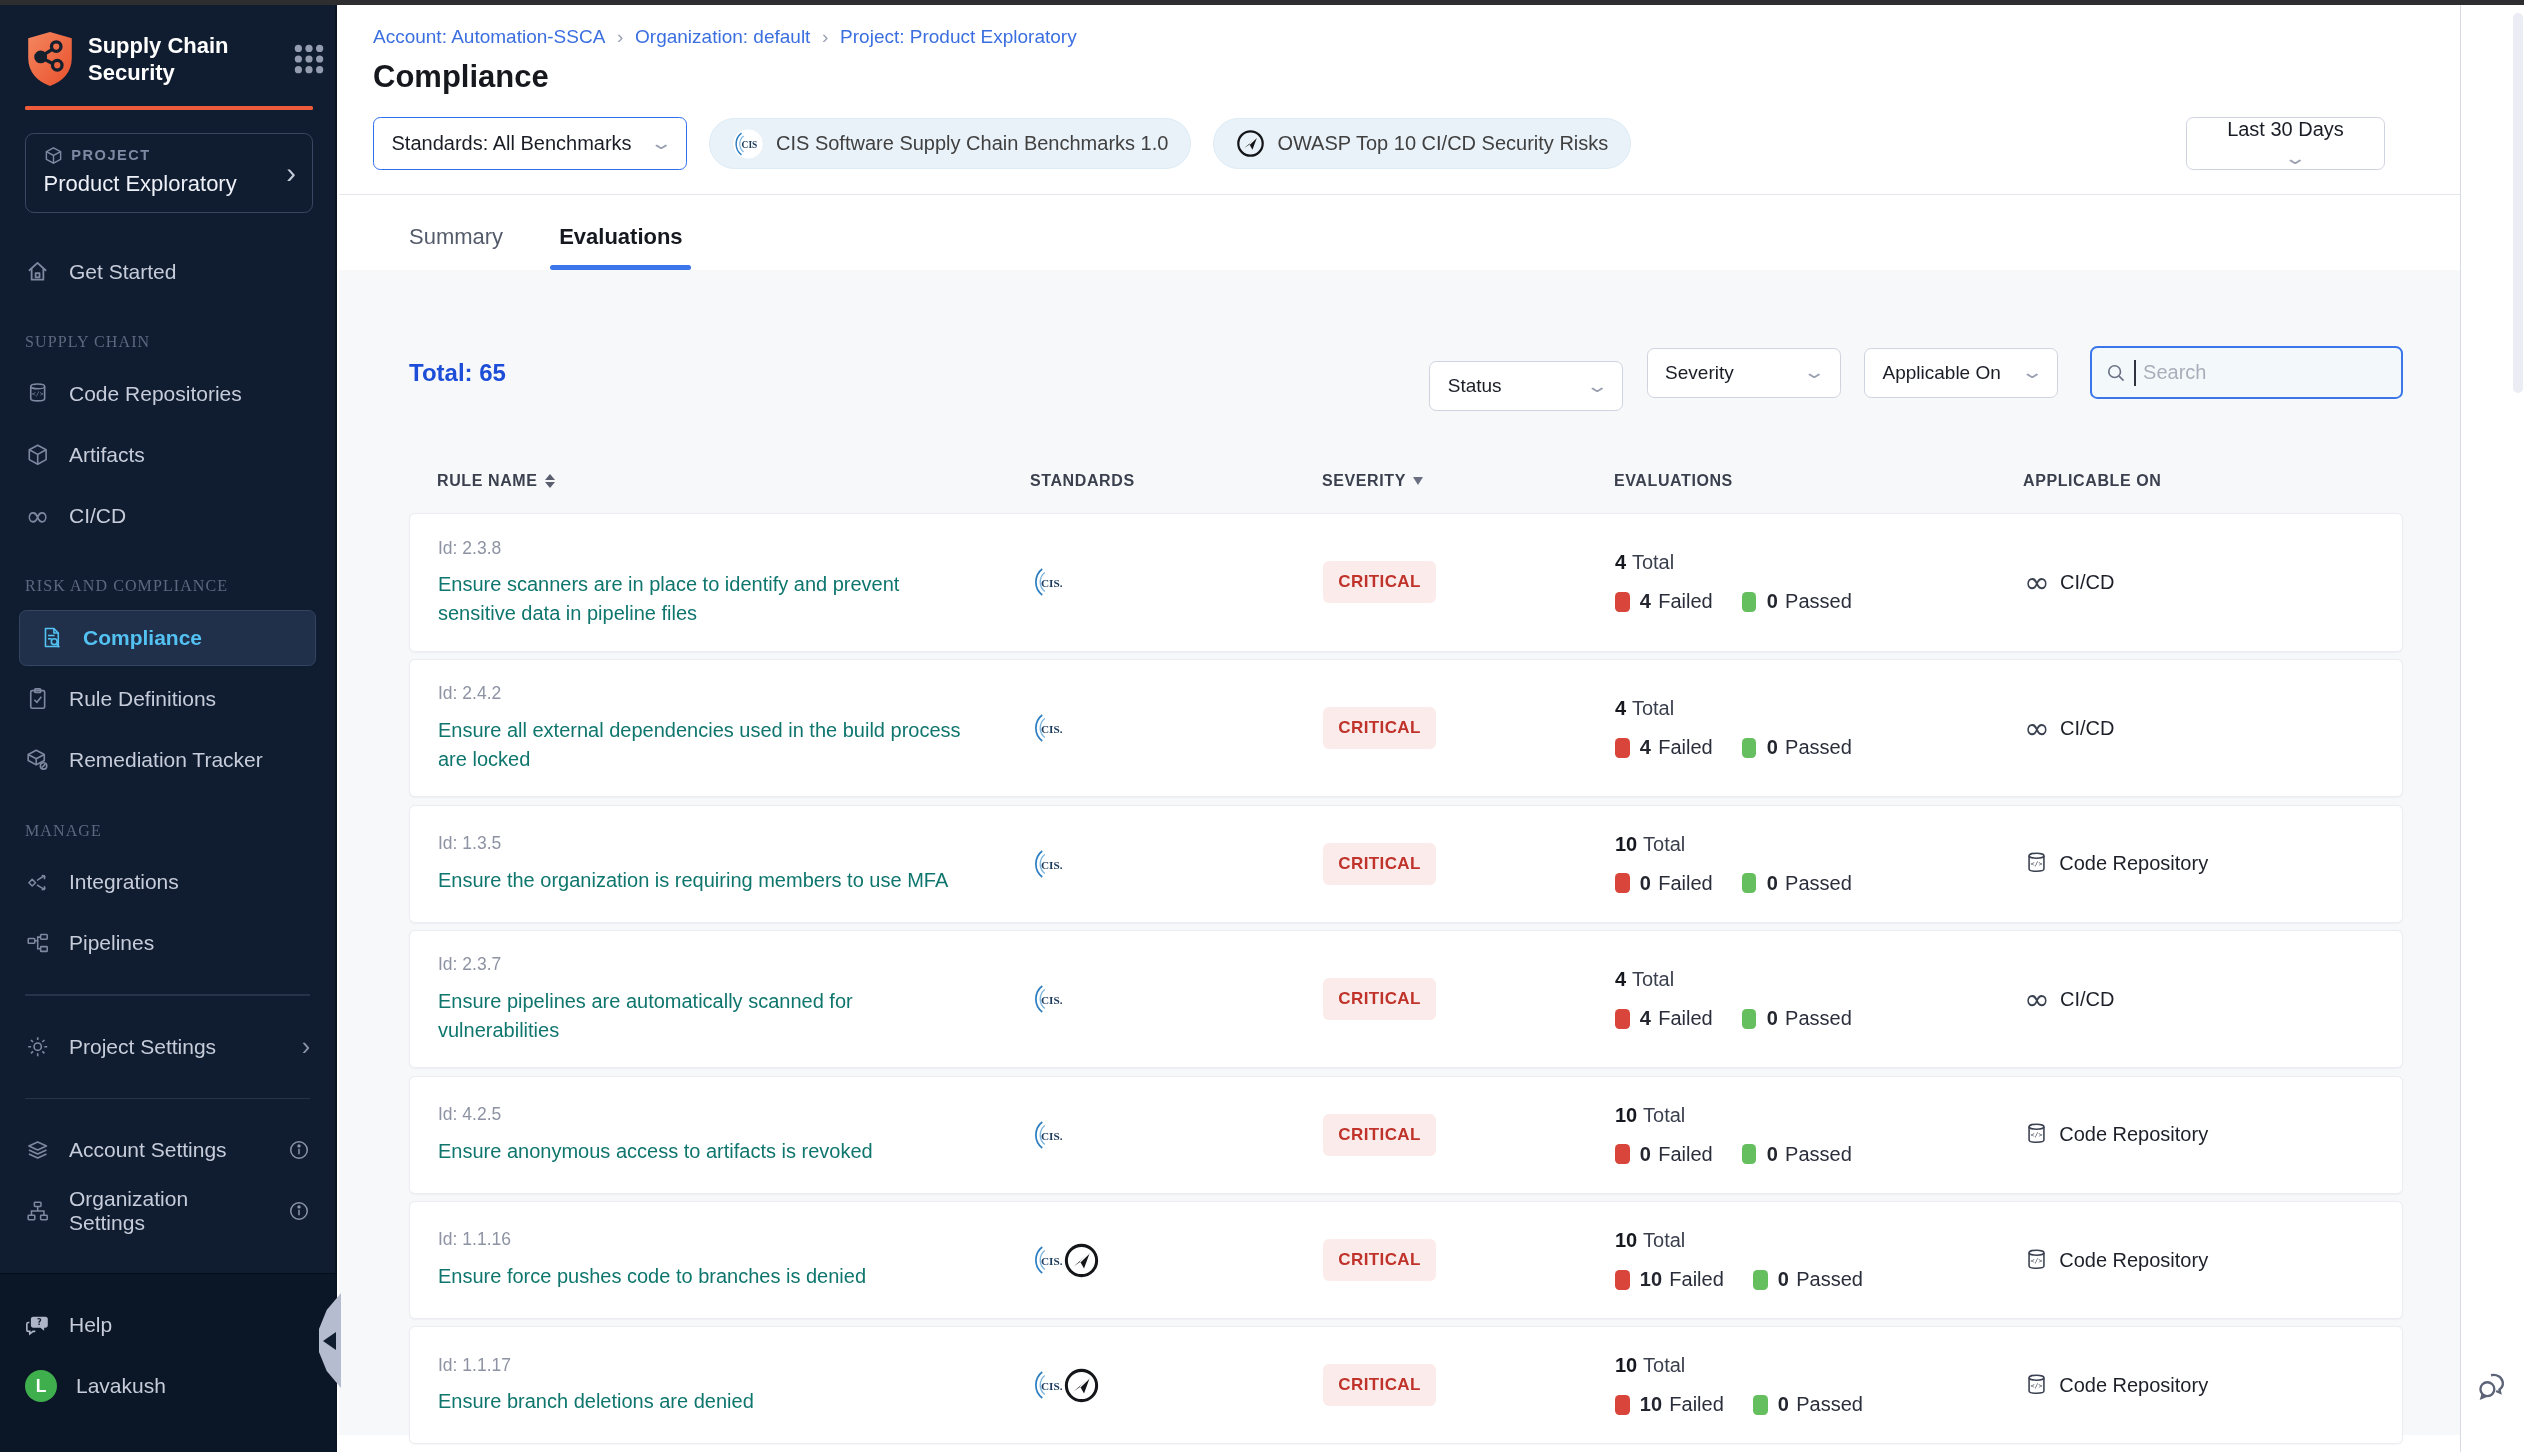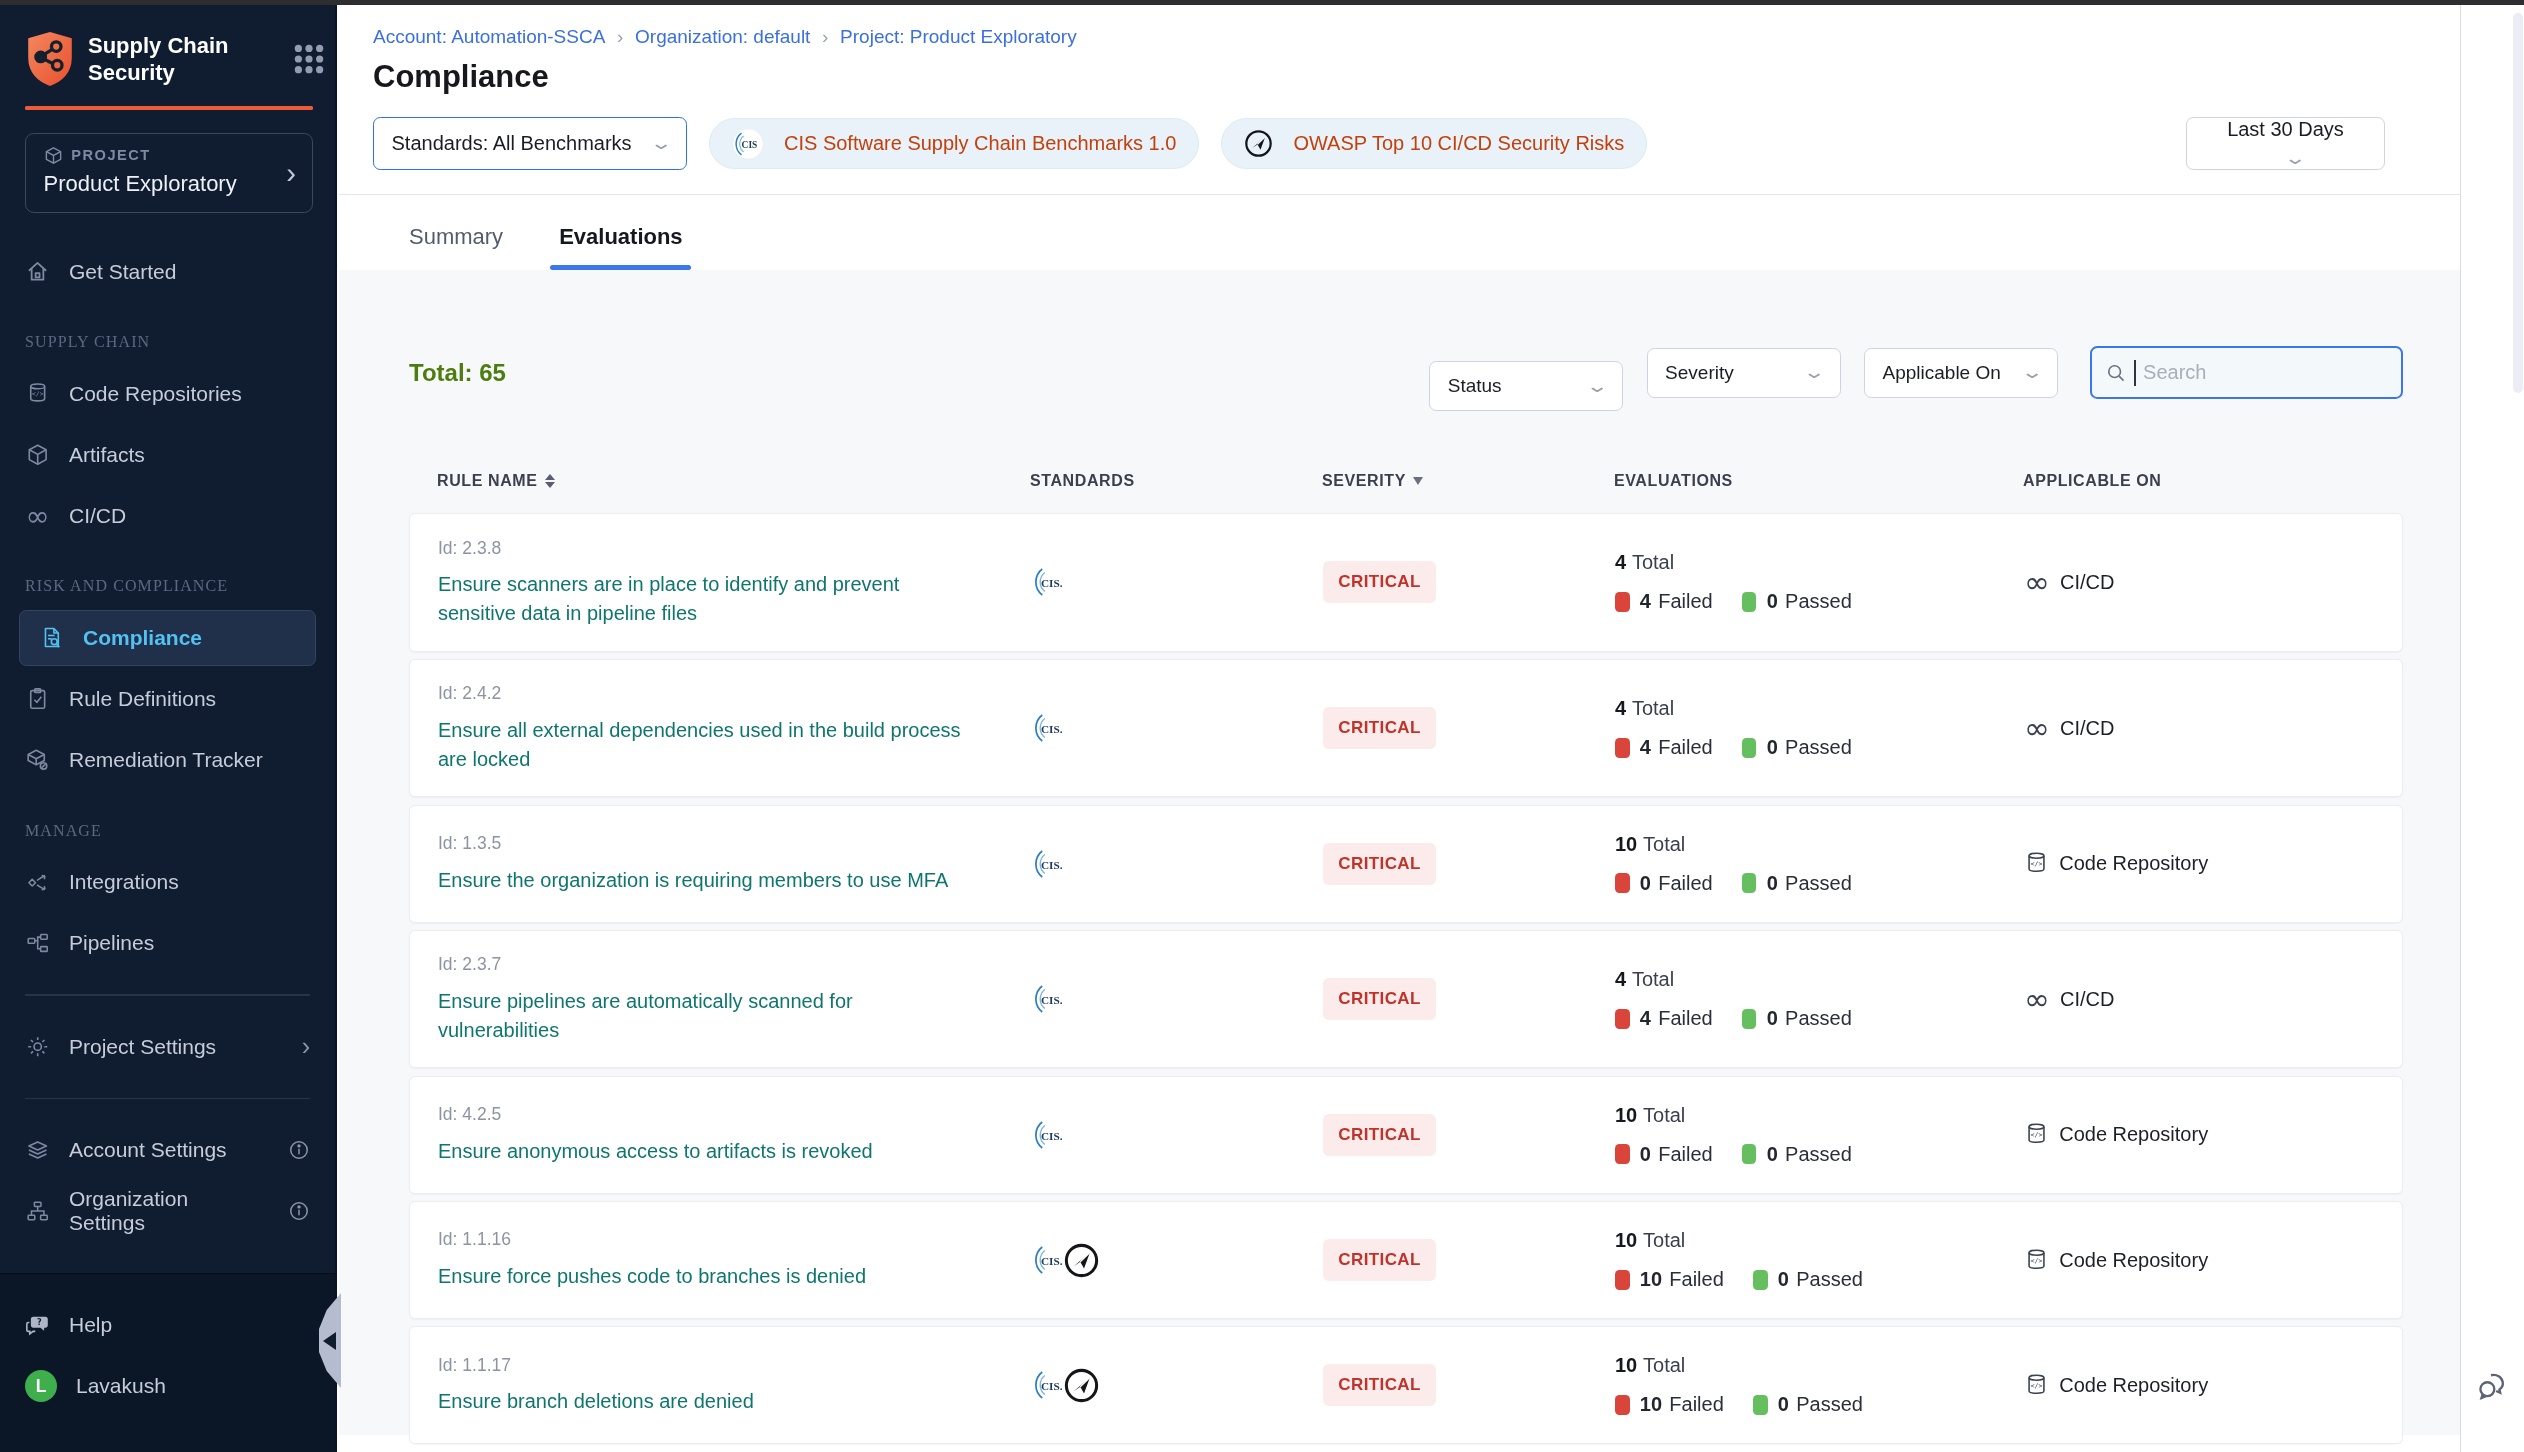--- a/index.html
+++ b/index.html
@@ -56,34 +56,34 @@
   .breadcrumb { padding:20.5px 0 0 34px; font-size:19px; color:#3b6fe0; display:flex; gap:11.7px; align-items:center; }
   .breadcrumb a { color:#3b6fe0; text-decoration:none; cursor:pointer; }
   .crumb-sep { color:#98a0b3; font-size:19px; }
   .page-title { padding:11.7px 0 0 34px; font-size:31px; font-weight:700; color:#16181d; }
 
   .filter-bar { display:flex; align-items:center; margin:22px 0 0 34px; gap:22px; width:2046px;text-align:right; }
   .select { display:flex; align-items:center; justify-content:space-between; border:1.5px solid #cfd3e0;
     border-radius:7.3px; background:#fff; font-size:20px; color:#1a1d26; padding:0 17.5px; height:53px; cursor:pointer; }
   .select .chev { color:#9aa0b2; font-size:17.5px; margin-left:20.5px; transform:scaleX(1.6); }
   .select.primary { border-color:#2f6fed; width:314px; }
-  .chip { display:flex; align-items:center; gap:20px; background:#e9f2f9; border:0.7px solid #dcebf5;
-    border-radius:29px; height:51px; padding:12px 22px; font-size:20px; color:#c2410c; cursor:pointer; }
+  .chip { display:flex; align-items:center; gap:12px; background:#e9f2f9; border:0.7px solid #dcebf5;
+    border-radius:29px; height:51px; padding:12px 22px; font-size:20px; color:#404040; cursor:pointer; }
   .date-select { margin-left:auto; margin-right:34px; width:199px;flex-direction:column; }
   .header-rule { height:1.5px; background:#e4e6ee; margin-top:23.4px; }
 
   .tabs { display:flex; gap:56px; padding-left:70px; margin-top:22px; height:53px; }
   .tab { font-size:22px; color:#545b6b; cursor:pointer; position:relative; padding-top:7.3px; }
   .tab.active { color:#15181f; font-weight:700; }
   .tab.active::after { content:""; position:absolute; left:-8.8px; right:-8.8px; bottom:0; height:5.1px;
     background:#3b77eb; border-radius:2.9px; }
 
   .content { background:#f7f8fa; width:100%; height:1165px; padding:0 0 0 70px; }
   .toolbar { display:flex; align-items:center; padding-top:64px; width:1994px; }
-  .total-label { font-size:24px; font-weight:700; color:#4d7c0f; }
+  .total-label { font-size:24px; font-weight:700; color:#1d4ed8; }
   .toolbar .select { height:50px; font-size:19px; }
   .sel-status,.sel-severity,.sel-applicable { width:194px; margin-left:23.4px; }
   .sel-status { margin-left:auto;margin-top:27px; }
   .search-box { margin-left:32px; width:313px; height:53px; border:2.2px solid #3b77eb; border-radius:7.3px;
     background:#f3f9fb; display:flex; align-items:center; padding:0 13px; gap:7.3px; }
   .search-box input { border:none; outline:none; background:transparent; font-size:20px; color:#30343f; width:219px;
     font-family:inherit; }
   .search-box input::placeholder { color:#a9aeba; }
   .caret { width:1.5px; height:26px; background:#30343f; }
 

